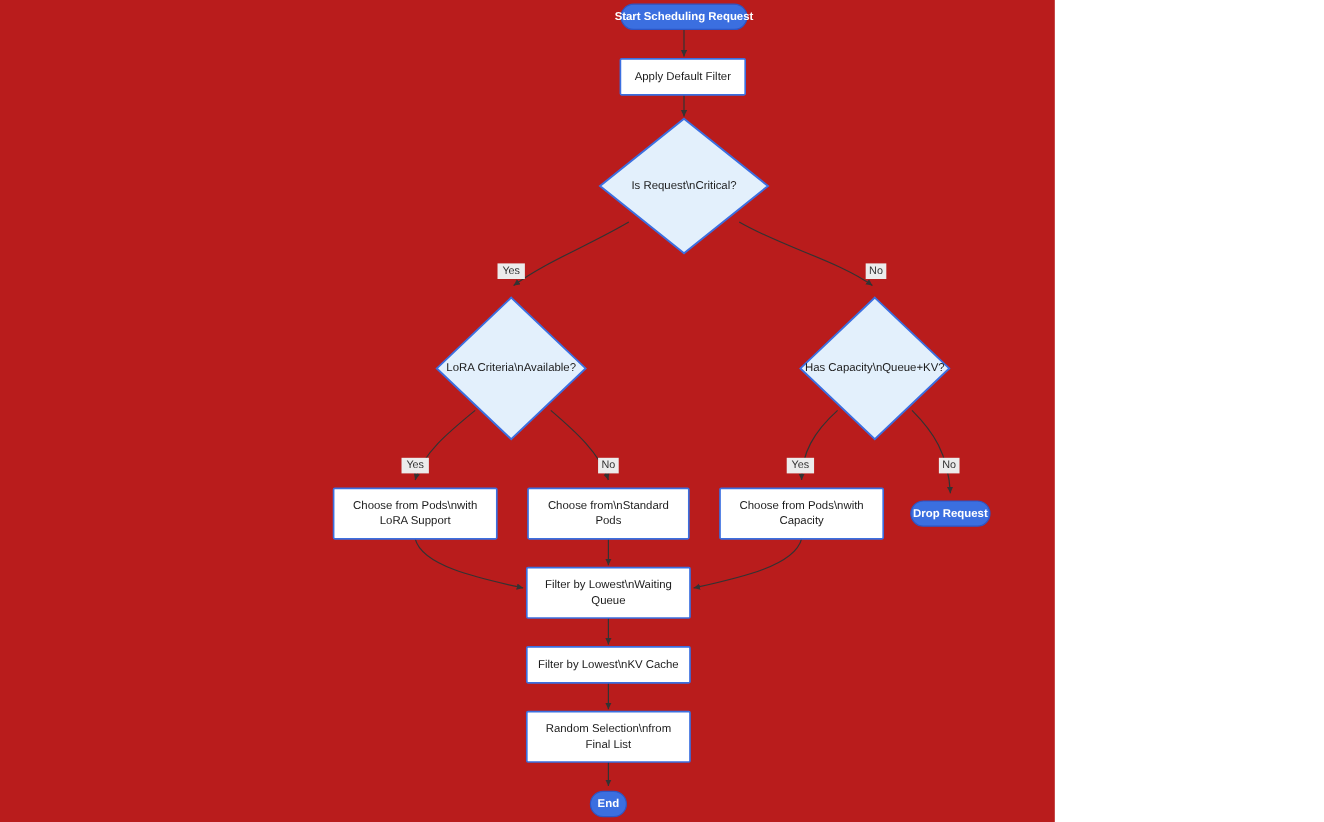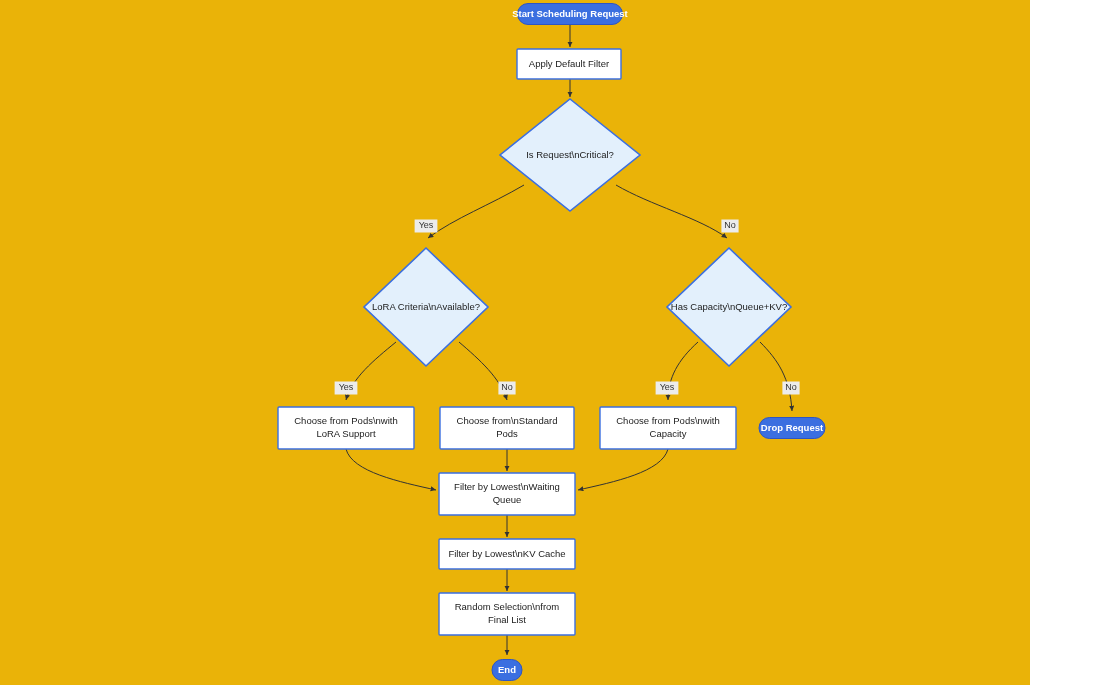--- a/index.html
+++ b/index.html
@@ -2,23 +2,23 @@
 <html><head>
 <meta charset="utf-8">
 <style>
   html, body {
     margin: 0;
     padding: 0;
     background: #ffffff;
   }
   #canvas {
     position: relative;
-    width: 1030px;
+    width: 879px;
     height: 685px;
-    background: #eab308;
+    background: #b91c1c;
     font-family: "Liberation Sans", sans-serif;
     overflow: hidden;
   }
   svg.flow {
     position: absolute;
     left: 0;
     top: 0;
     width: 1103px;
     height: 685px;
   }

